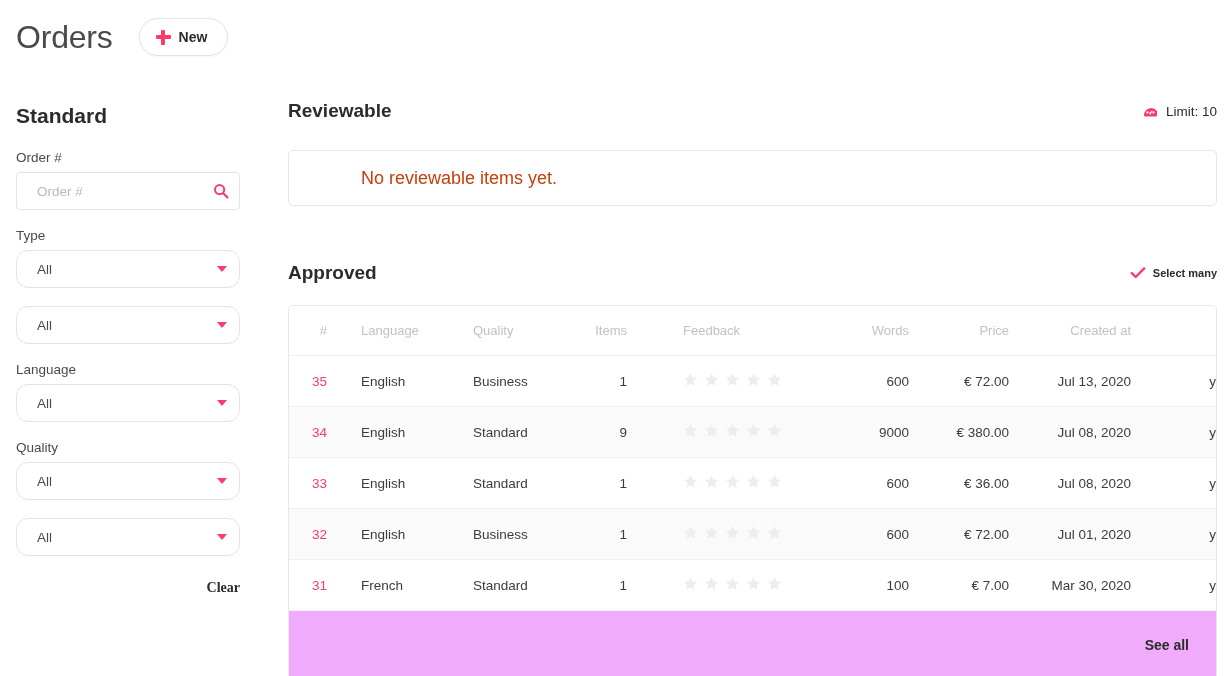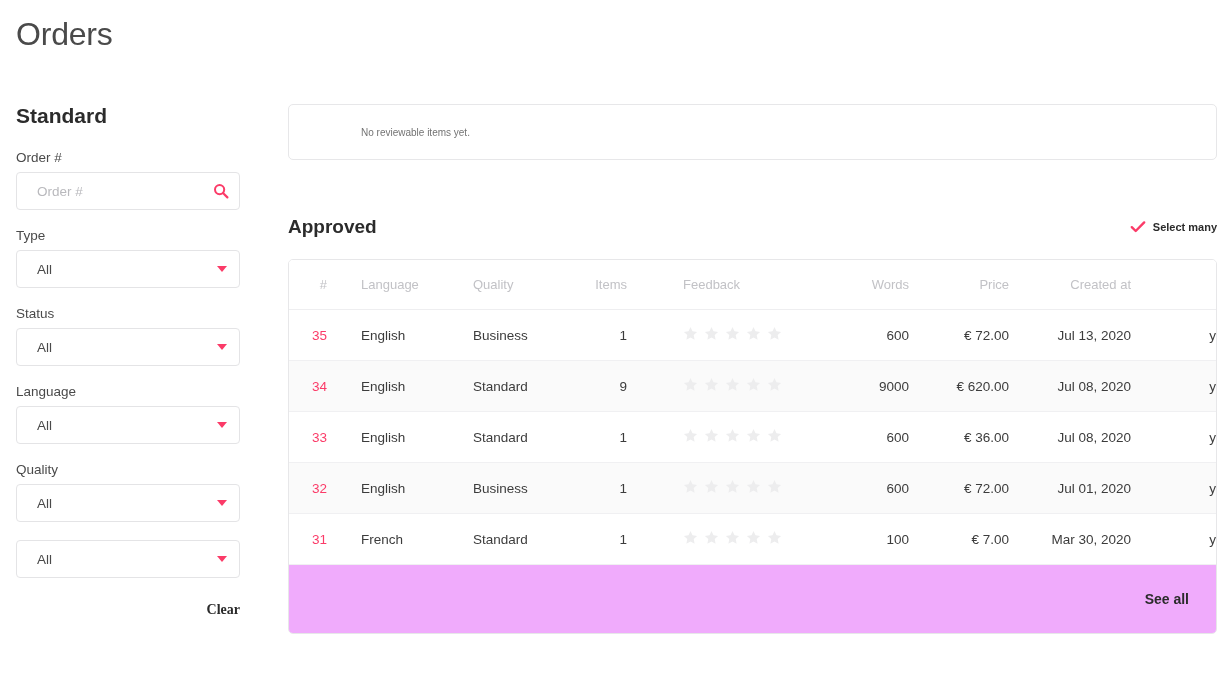--- a/index.html
+++ b/index.html
@@ -42,21 +42,21 @@
     border: 1px solid #e4e4e6; border-radius: 4px; background: #fff;
     padding: 0 36px 0 20px;
     font-family: "Liberation Sans", sans-serif; font-size: 13.5px; color: #4a4a4a;
     outline: none;
   }
   .text-input::placeholder { color: #b9b9bd; }
   .search-icon { position: absolute; right: 11px; top: 50%; transform: translateY(-50%); width: 16px; height: 16px; pointer-events: none; }
   .select-wrap { position: relative; width: 224px; height: 38px; }
   .select-box {
     width: 100%; height: 100%;
-    border: 1px solid #e4e4e6; border-radius: 4px; background: #fff;
+    border: 1px solid #e4e4e6; border-radius: 12px; background: #fff;
     display: flex; align-items: center; padding: 0 30px 0 20px;
     font-size: 13.5px; color: #4a4a4a; cursor: pointer;
   }
   .caret {
     position: absolute; right: 13px; top: 50%; margin-top: -3px;
     width: 0; height: 0;
     border-left: 5.5px solid transparent; border-right: 5.5px solid transparent;
     border-top: 6px solid #fb3b68; pointer-events: none;
   }
   .clear-row { width: 224px; text-align: right; margin-top: 22px; font-family: Liberation Serif, serif; }
@@ -65,24 +65,24 @@
   
   .main { position: absolute; left: 288px; top: 100px; width: 929px; }
   .section-head { display: flex; align-items: center; justify-content: space-between; }
   .section-title { font-size: 19px; font-weight: 700; color: #2b2b2b; }
   .limit-badge { display: inline-flex; align-items: center; gap: 7px; font-size: 13.5px; color: #2b2b2b; font-weight: 400; }
   .gauge-icon { width: 17px; height: 17px; display: block; }
   .select-many { display: inline-flex; align-items: center; gap: 7px; font-size: 11px; font-weight: 700; color: #2b2b2b; cursor: pointer; }
   .check-icon { width: 16px; height: 16px; display: block; }
 
   .empty-card {
-    margin-top: 4px; height: 56px;
+    margin-top: 28px; height: 56px;
     border: 1px solid #e7e7e9; border-radius: 5px; background: #fff;
     display: flex; align-items: center; padding-left: 72px;
-    font-size: 10px; color: #737373;
+    font-size: 18px; color: #c2410c;
   }
 
   .approved-head { margin-top: 56px; }
 
   .table-card {
     margin-top: 21px;
     border: 1px solid #e7e7e9; border-radius: 5px; background: #fff;
     overflow: hidden;
   }
   table { width: 100%; border-collapse: collapse; table-layout: fixed; }
@@ -113,20 +113,24 @@
   .table-footer { height: 68px; display: flex; align-items: center; justify-content: flex-end; padding-right: 27px; background: #f0abfc; }
   .see-all { font-size: 14px; font-weight: 700; color: #2b2b2b; cursor: pointer; }
 </style>
 </head>
 <body>
 
 <div class="page">
 
   <div class="header">
     <div class="page-title">Orders</div>
+    <div class="new-btn">
+      <span class="plus"></span>
+      <span class="lbl">New</span>
+    </div>
   </div>
 
   <div class="sidebar">
     <div class="filters-title">Standard</div>
 
     <div class="field">
       <div class="field-label">Order #</div>
       <div class="text-input-wrap">
         <input class="text-input" type="text" placeholder="Order #" style="">
         <svg class="search-icon" viewBox="0 0 16 16">
@@ -140,21 +144,20 @@
       <div class="field-label">Type</div>
       <div class="select-wrap">
         <div class="select-box">
           <span>All</span>
         </div>
         <span class="caret"></span>
       </div>
     </div>
 
     <div class="field">
-      <div class="field-label">Status</div>
       <div class="select-wrap">
         <div class="select-box">
           <span>All</span>
         </div>
         <span class="caret"></span>
       </div>
     </div>
 
     <div class="field">
       <div class="field-label">Language</div>
@@ -185,20 +188,32 @@
       </div>
     </div>
 
     <div class="clear-row">
       <span class="clear-link">Clear</span>
     </div>
   </div>
 
   <div class="main">
 
+    <div class="section-head">
+      <div class="section-title">Reviewable</div>
+      <div class="limit-badge">
+        <svg class="gauge-icon" viewBox="0 0 17 17">
+          <path d="M2 12.2A7.2 7.2 0 0 1 15 8.1v4.1a1.2 1.2 0 0 1-1.2 1.2H3.2A1.2 1.2 0 0 1 2 12.2Z" fill="#fb3b68"></path>
+          <circle cx="5.4" cy="9.4" r="1.1" fill="#ffffff"></circle>
+          <circle cx="11.5" cy="9.4" r="1.1" fill="#ffffff"></circle>
+          <path d="M8.5 11.8 10.8 7.3l-4 2.6Z" fill="#ffffff"></path>
+        </svg>
+        <span>Limit: 10</span>
+      </div>
+    </div>
 
     <div class="empty-card">
       <span>No reviewable items yet.</span>
     </div>
 
     <div class="section-head approved-head">
       <div class="section-title">Approved</div>
       <div class="select-many">
         <svg class="check-icon" viewBox="0 0 16 16">
           <path d="M1.8 8.2 5.7 12 14.2 3.4" fill="none" stroke="#fb3b68" stroke-width="2.4" stroke-linecap="round" stroke-linejoin="round"></path>
@@ -267,21 +282,21 @@
                     <path d="M7.5 1 9.5 5.3l4.6.6-3.4 3.2.9 4.6-4.1-2.3-4.1 2.3.9-4.6L.9 5.9l4.6-.6Z" fill="#ededee"></path>
                   </svg>
                   <svg class="star" viewBox="0 0 15 15">
                     <path d="M7.5 1 9.5 5.3l4.6.6-3.4 3.2.9 4.6-4.1-2.3-4.1 2.3.9-4.6L.9 5.9l4.6-.6Z" fill="#ededee"></path>
                   </svg>
                   <svg class="star" viewBox="0 0 15 15">
                     <path d="M7.5 1 9.5 5.3l4.6.6-3.4 3.2.9 4.6-4.1-2.3-4.1 2.3.9-4.6L.9 5.9l4.6-.6Z" fill="#ededee"></path>
                   </svg>
                 </span></td>
               <td class="c-words">9000</td>
-              <td class="c-price">€ 620.00</td>
+              <td class="c-price">€ 380.00</td>
               <td class="c-created">Jul 08, 2020</td>
               <td class="c-by">you</td>
             </tr>
             <tr>
               <td class="c-num"><span class="order-num">33</span></td>
               <td class="c-lang">English</td>
               <td class="c-quality">Standard</td>
               <td class="c-items">1</td>
               <td class="c-feedback"><span class="stars">
                   <svg class="star" viewBox="0 0 15 15">

